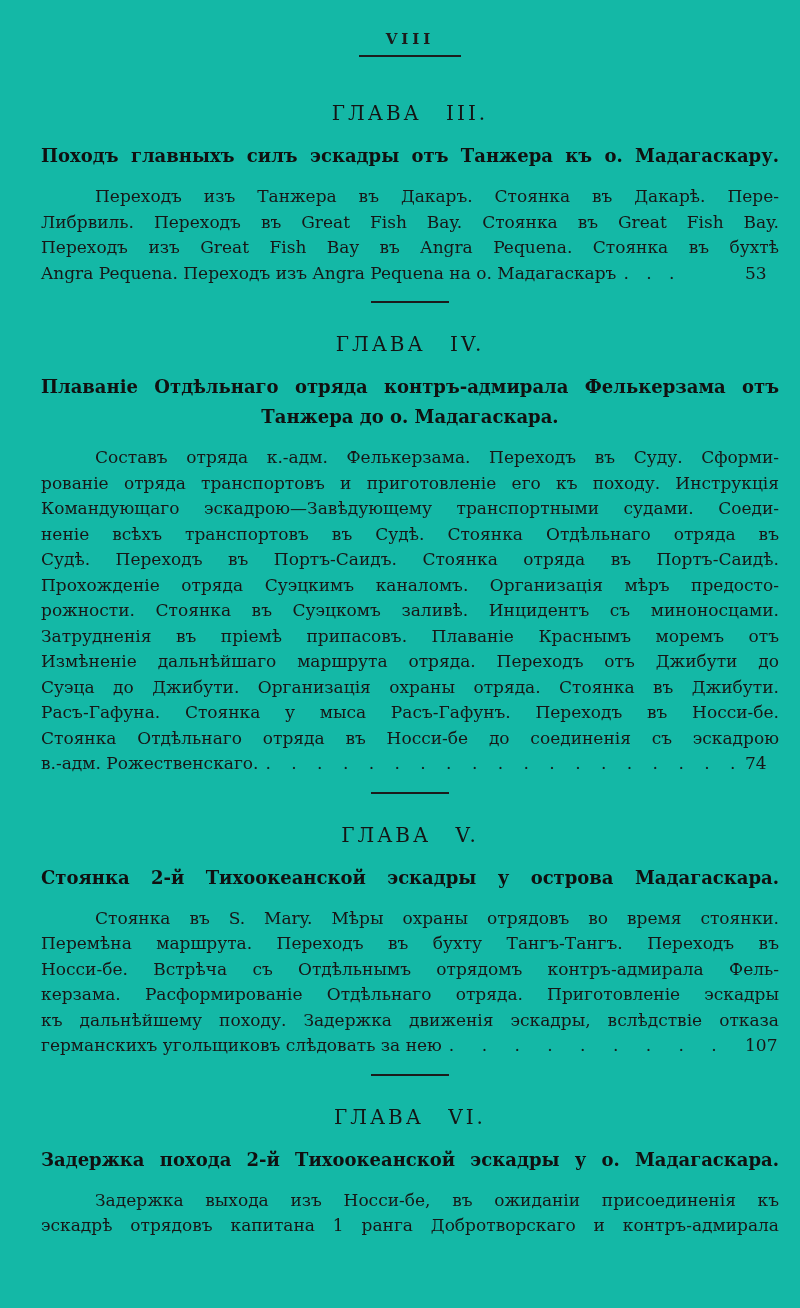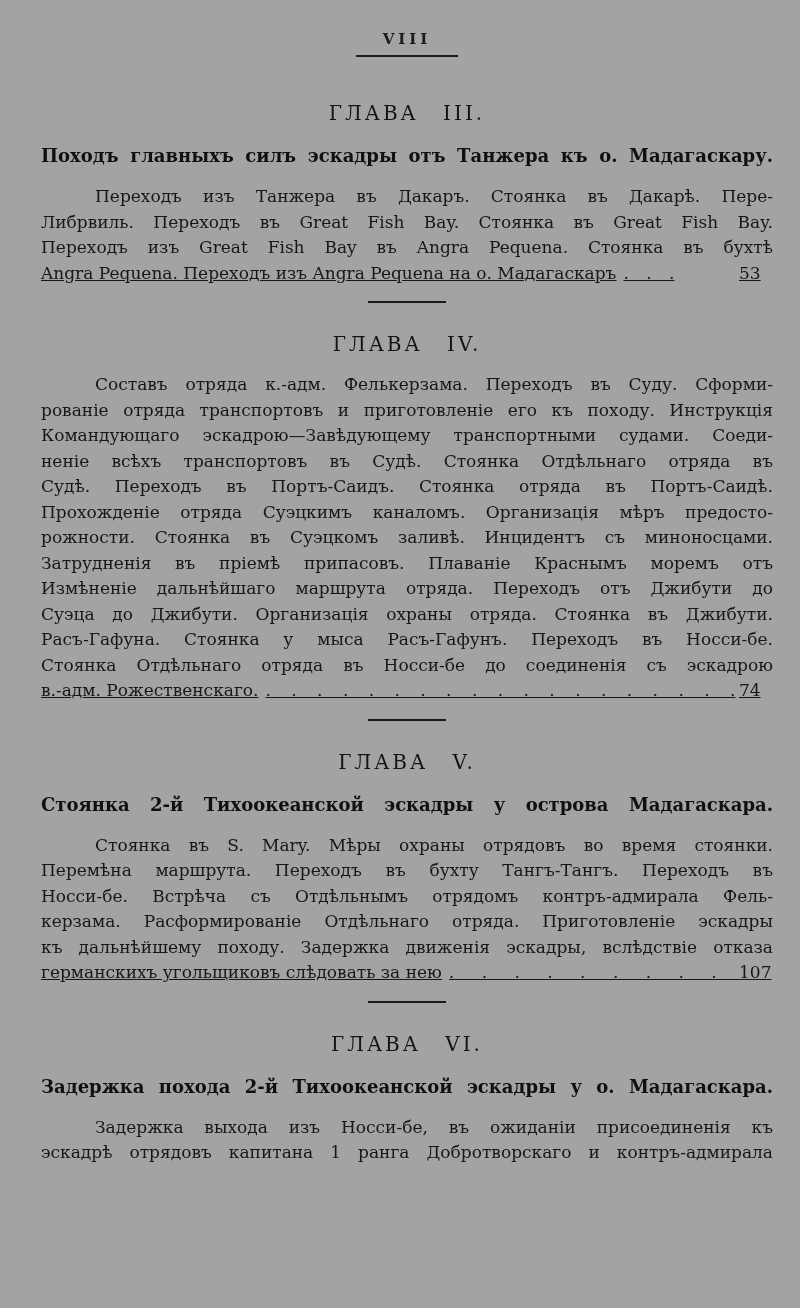--- a/index.html
+++ b/index.html
@@ -4,26 +4,26 @@
 <style>
   html, body {
     margin: 0;
     padding: 0;
     background: #e8e8e4;
   }
   .sheet {
     position: relative;
     width: 800px;
     height: 1308px;
-    background: #a3a3a3;
+    background: #14b8a6;
     color: #161616;
     font-family: "DejaVu Serif", serif;
     overflow: hidden;
     box-sizing: border-box;
-    padding: 30px 26px 0 40px;
+    padding: 30px 20px 0 40px;
   }
   .folio {
     text-align: center;
     font-size: 15px;
     font-weight: 700;
     letter-spacing: 4px;
     color: #1b1b1b;
   }
   .folio-rule {
     width: 102px;
@@ -64,21 +64,20 @@
   .sline {
     text-align: justify;
     text-align-last: justify;
   }
   .sline.first { padding-left: 54px; }
   .lastline {
     display: flex;
     align-items: flex-end;
     text-align: left;
     text-align-last: left;
-    text-decoration: underline;
   }
   .leader {
     flex: 1;
     margin-left: 7px;
     white-space: nowrap;
     overflow: hidden;
   }
   .ld-short { word-spacing: 12px; }
   .ld-long  { word-spacing: 15px; }
   .ld-mid   { word-spacing: 22px; }
@@ -115,20 +114,24 @@
         <span class="leader ld-short">. . .</span>
         <span class="pagenum">53</span>
       </div>
     </div>
   </section>
 
   <hr class="section-divider">
 
   <section class="chapter">
     <h2 class="chapter-heading">ГЛАВА IV.</h2>
+    <h3 class="chapter-title">
+      <div class="title-line just">Плаваніе Отдѣльнаго отряда контръ-адмирала Фелькерзама отъ</div>
+      <div class="title-line center">Танжера до о. Мадагаскара.</div>
+    </h3>
     <div class="summary">
       <div class="sline first">Составъ отряда к.-адм. Фелькерзама. Переходъ въ Суду. Сформи-</div>
       <div class="sline">рованіе отряда транспортовъ и приготовленіе его къ походу. Инструкція</div>
       <div class="sline">Командующаго эскадрою—Завѣдующему транспортными судами. Соеди-</div>
       <div class="sline">неніе всѣхъ транспортовъ въ Судѣ. Стоянка Отдѣльнаго отряда въ</div>
       <div class="sline">Судѣ. Переходъ въ Портъ-Саидъ. Стоянка отряда въ Портъ-Саидѣ.</div>
       <div class="sline">Прохожденіе отряда Суэцкимъ каналомъ. Организація мѣръ предосто-</div>
       <div class="sline">рожности. Стоянка въ Суэцкомъ заливѣ. Инцидентъ съ миноносцами.</div>
       <div class="sline">Затрудненія въ пріемѣ припасовъ. Плаваніе Краснымъ моремъ отъ</div>
       <div class="sline">Измѣненіе дальнѣйшаго маршрута отряда. Переходъ отъ Джибути до</div>

